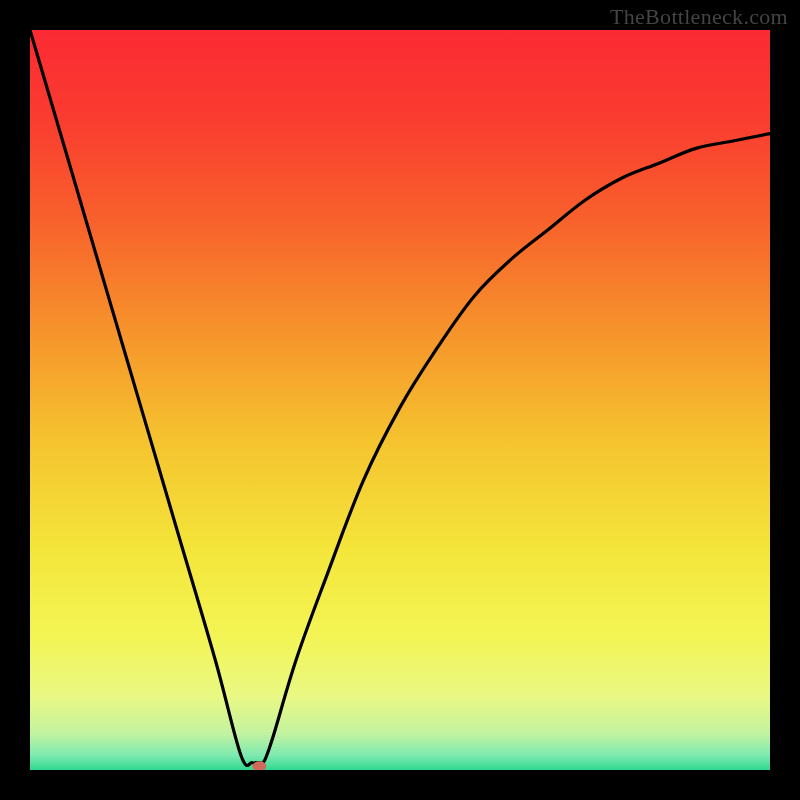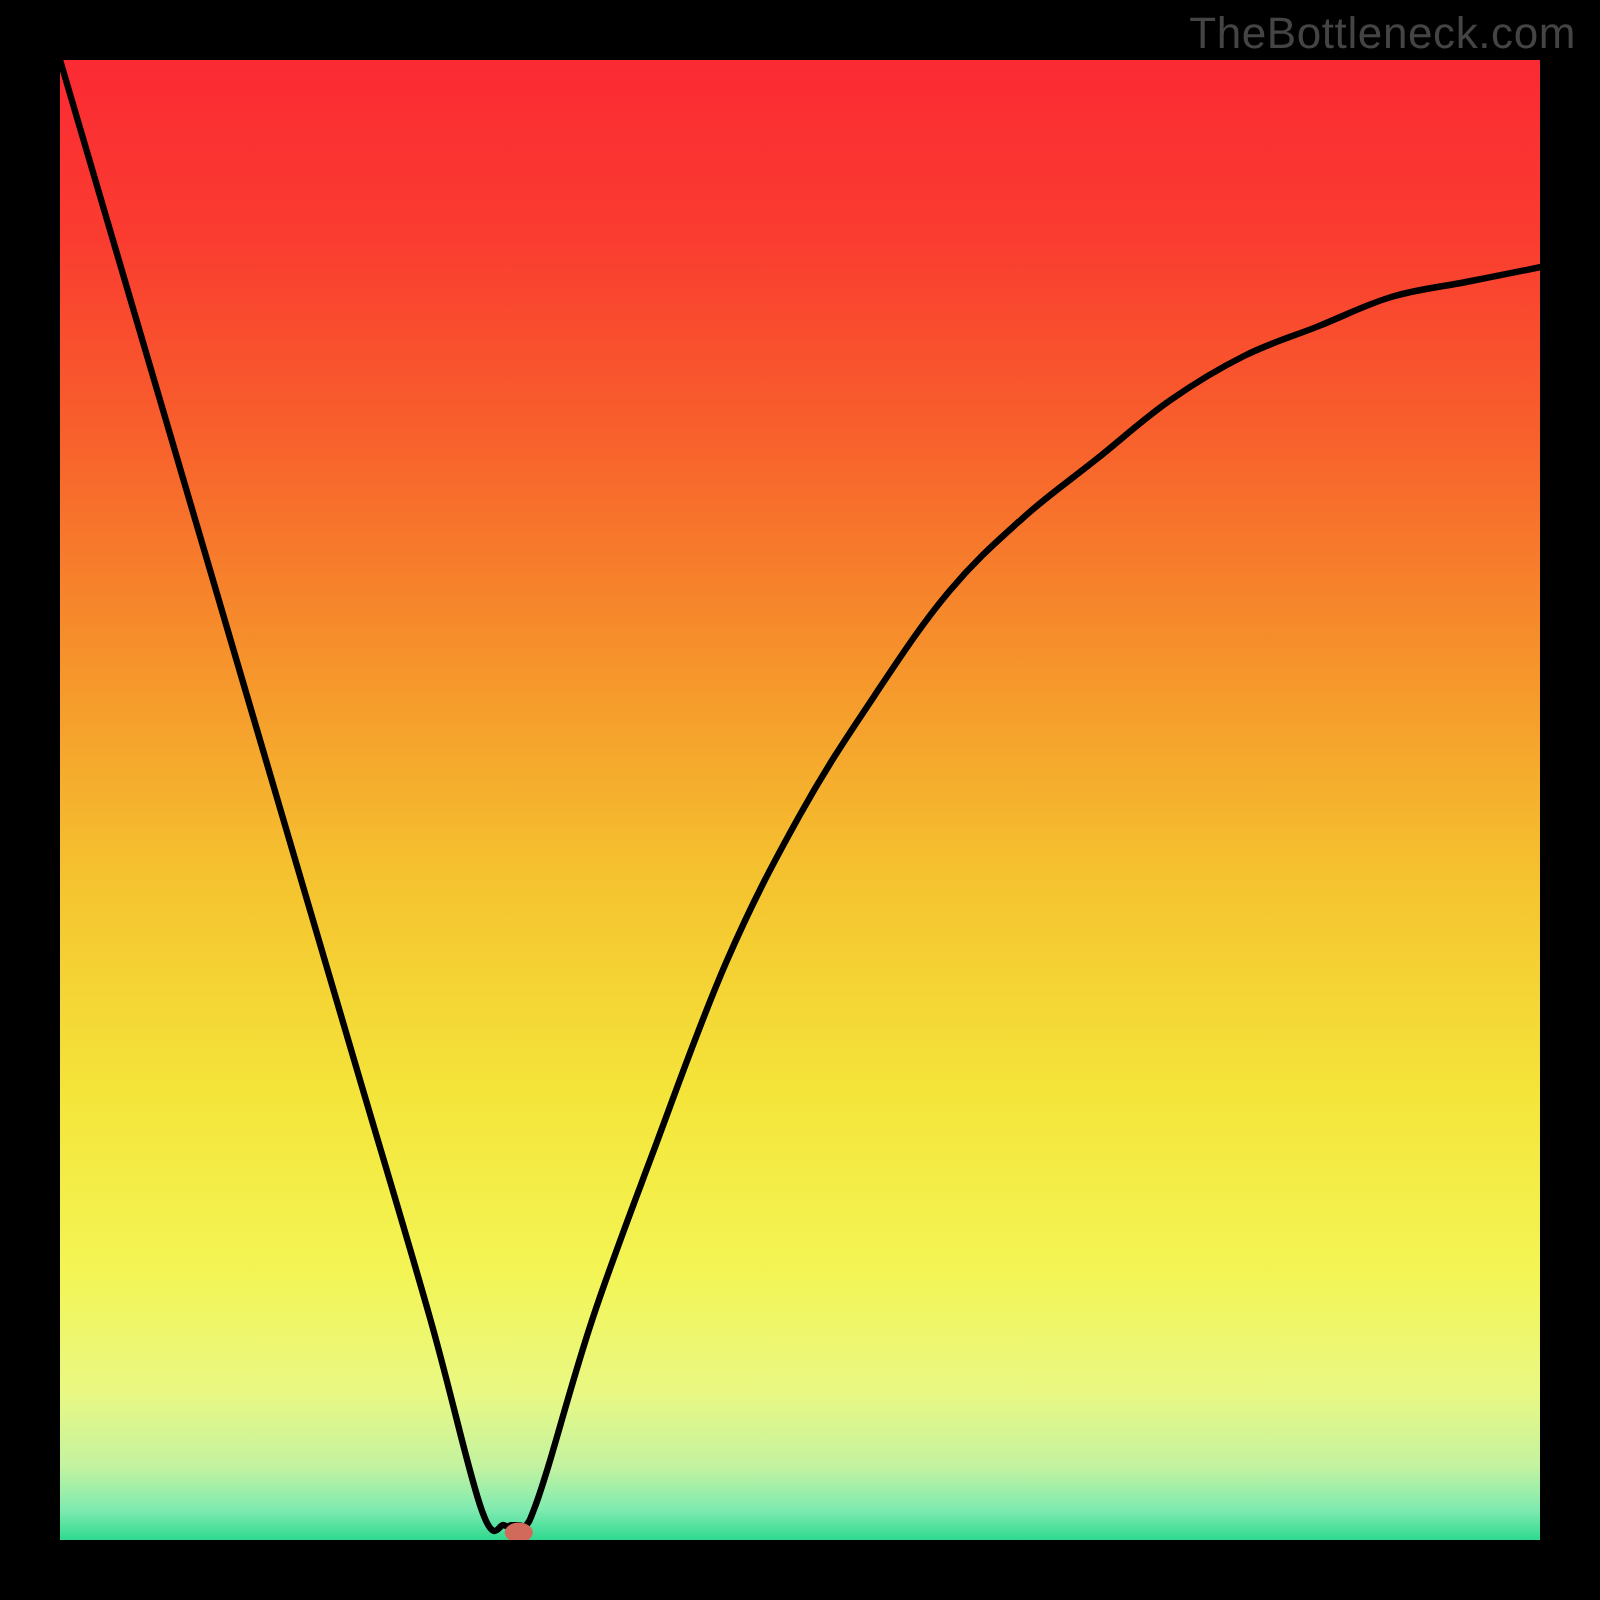--- a/index.html
+++ b/index.html
@@ -18,20 +18,21 @@
   }
   .watermark {
     position: absolute;
     top: 4px;
     right: 12px;
     color: #444;
     font-size: 22px;
     font-weight: 500;
     letter-spacing: 0.3px;
     z-index: 50;
+    font-family: Liberation Serif, serif;
   }
   .plot-outer {
     position: absolute;
     left: 30px;
     top: 30px;
     width: 740px;
     height: 740px;
     background: #000;
   }
   .plot-inner {

